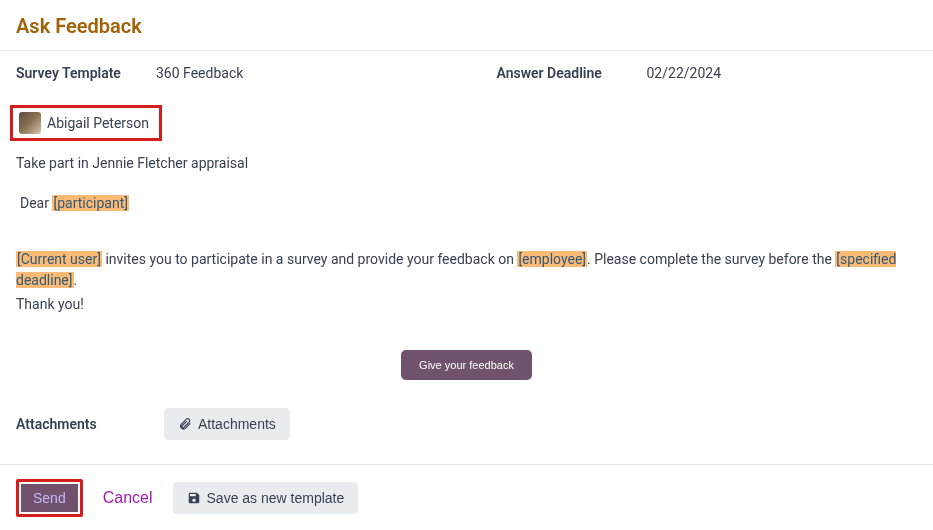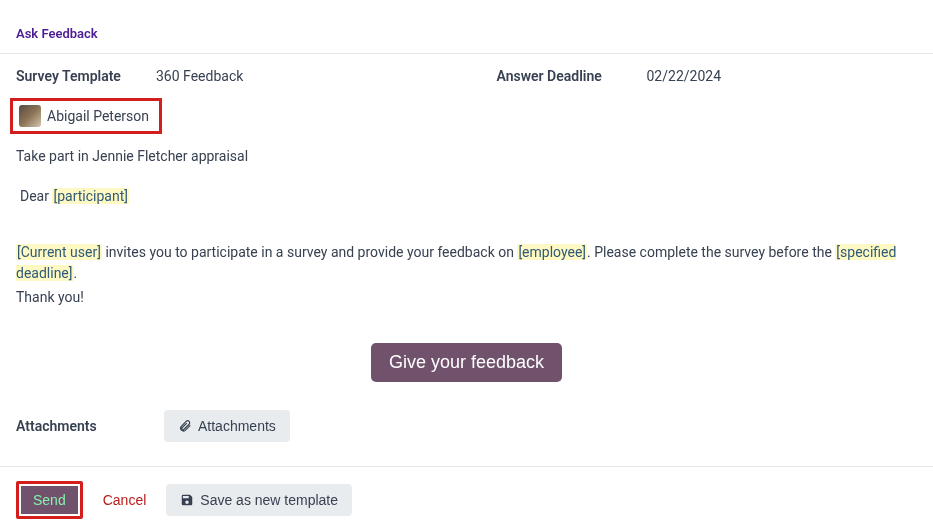--- a/index.html
+++ b/index.html
@@ -11,24 +11,23 @@
       font-family: -apple-system, BlinkMacSystemFont, "Segoe UI", Roboto, Helvetica, Arial, sans-serif;
       font-size: 14px;
       color: #374151;
       background: #fff;
       width: 933px;
     }
     .header {
       padding: 14px 16px 12px 16px;
     }
     .header h1 {
-      font-size: 13px;
+      font-size: 20px;
       font-weight: 600;
-      color: #4c1d95;
-      margin-top: 12px;
+      color: #a16207;
     }
     .divider {
       border-top: 1px solid #e5e7eb;
     }
     .form {
       padding: 14px 16px 0 16px;
     }
     .row {
       display: flex;
       align-items: flex-start;
@@ -88,67 +87,67 @@
     .message-body {
       padding: 0 16px;
       margin-top: 22px;
       color: #374151;
       line-height: 1.55;
     }
     .message-body p {
       margin-bottom: 2px;
     }
     .hl {
-      background: #fef9c3;
+      background: #fdba74;
       color: #2f5a7a;
       padding: 0 1px;
     }
     .cta-row {
       display: flex;
       justify-content: center;
       margin: 34px 0 28px 0;
     }
     .btn-primary {
       background: #71526c;
       color: #fff;
       border: none;
       padding: 9px 18px;
       border-radius: 5px;
-      font-size: 18px;
+      font-size: 11px;
       cursor: pointer;
     }
     .btn-secondary {
       background: #e9ecef;
       color: #374151;
       border: none;
       padding: 8px 14px;
       border-radius: 4px;
       font-size: 14px;
       cursor: pointer;
       display: inline-flex;
       align-items: center;
       gap: 6px;
     }
     .btn-send {
       background: #71526c;
-      color: #86efac;
+      color: #c4b5fd;
       border: 3px solid #d41d1d;
       outline: 2px solid #fff;
       outline-offset: -5px;
       padding: 8px 14px;
       border-radius: 2px;
       font-size: 14px;
       cursor: pointer;
       font-weight: 500;
     }
     .btn-text {
       background: transparent;
       border: none;
-      color: #b91c1c;
-      font-size: 14px;
+      color: #a21caf;
+      font-size: 16px;
       padding: 8px 10px;
       cursor: pointer;
     }
     .divider-bottom {
       border-top: 1px solid #e5e7eb;
       margin-top: 24px;
     }
     .footer {
       padding: 14px 16px;
       display: flex;
@@ -166,21 +165,21 @@
   </style>
 </head>
 <body>
 
 <div class="header">
   <h1>Ask Feedback</h1>
 </div>
 <div class="divider"></div>
 
 <div class="form">
-  <div class="two-col" style="margin-bottom:14px;">
+  <div class="two-col" style="margin-bottom:24px;">
     <div class="col">
       <div class="label">Survey Template</div>
       <div class="value">360 Feedback</div>
     </div>
     <div class="col">
       <div class="label" style="width:150px;">Answer Deadline</div>
       <div class="value">02/22/2024</div>
     </div>
   </div>
 

